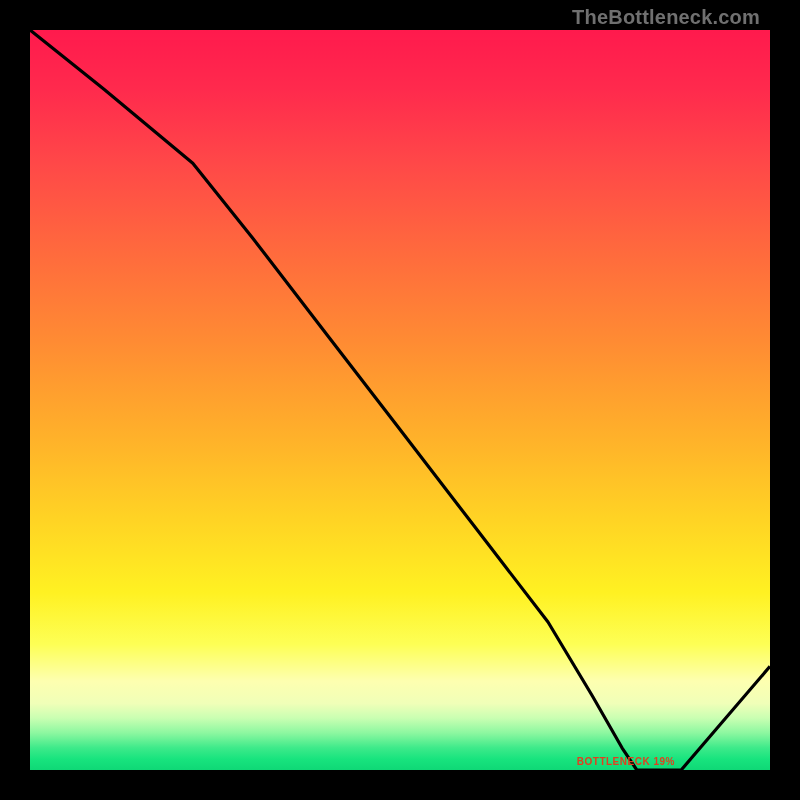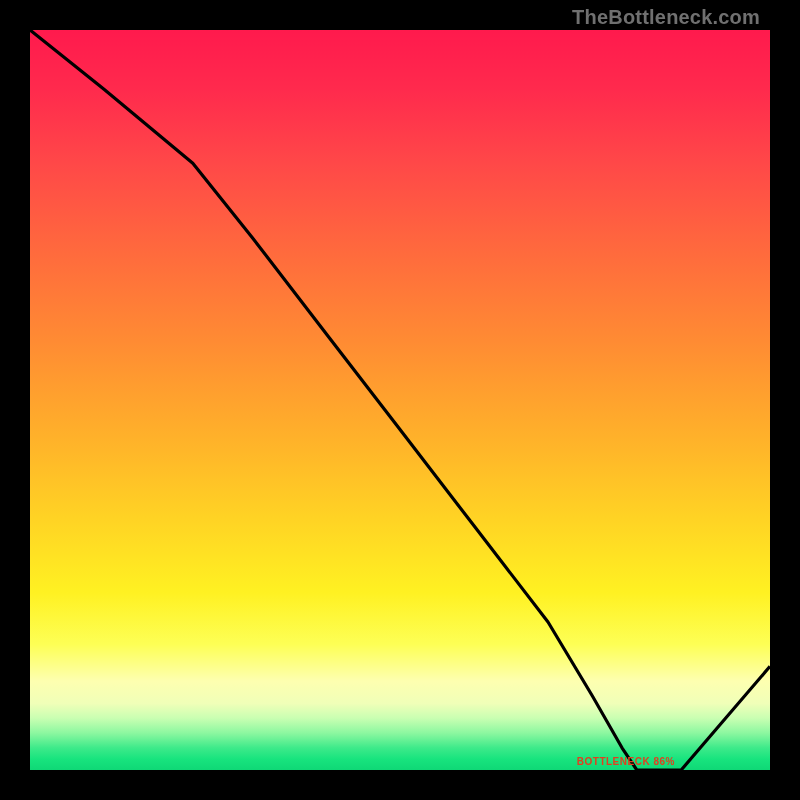--- a/index.html
+++ b/index.html
@@ -84,16 +84,16 @@
 
   <div class="watermark">TheBottleneck.com</div>
 
   <div class="plot-frame">
     <div class="gradient"></div>
 
     <svg class="curve" viewBox="0 0 740 740" preserveAspectRatio="none">
       <path id="curve-path" fill="none" stroke="#000" stroke-width="3.2" stroke-linejoin="round" d="M0.0 0.0 L74.0 59.2 L162.8 133.2 L222.0 207.2 L296.0 303.4 L370.0 399.6 L444.0 495.8 L518.0 592.0 L562.4 666.0 L592.0 717.8 L606.8 740.0 L651.2 740.0 L740.0 636.4"></path>
     </svg>
 
-    <div class="label-min" id="min-label" style="left: 546.8px; top: 726px;">BOTTLENECK 86%</div>
+    <div class="label-min" id="min-label" style="left: 546.8px; top: 726px;">BOTTLENECK 19%</div>
   </div>
 
 </div>
 
 </body></html>

